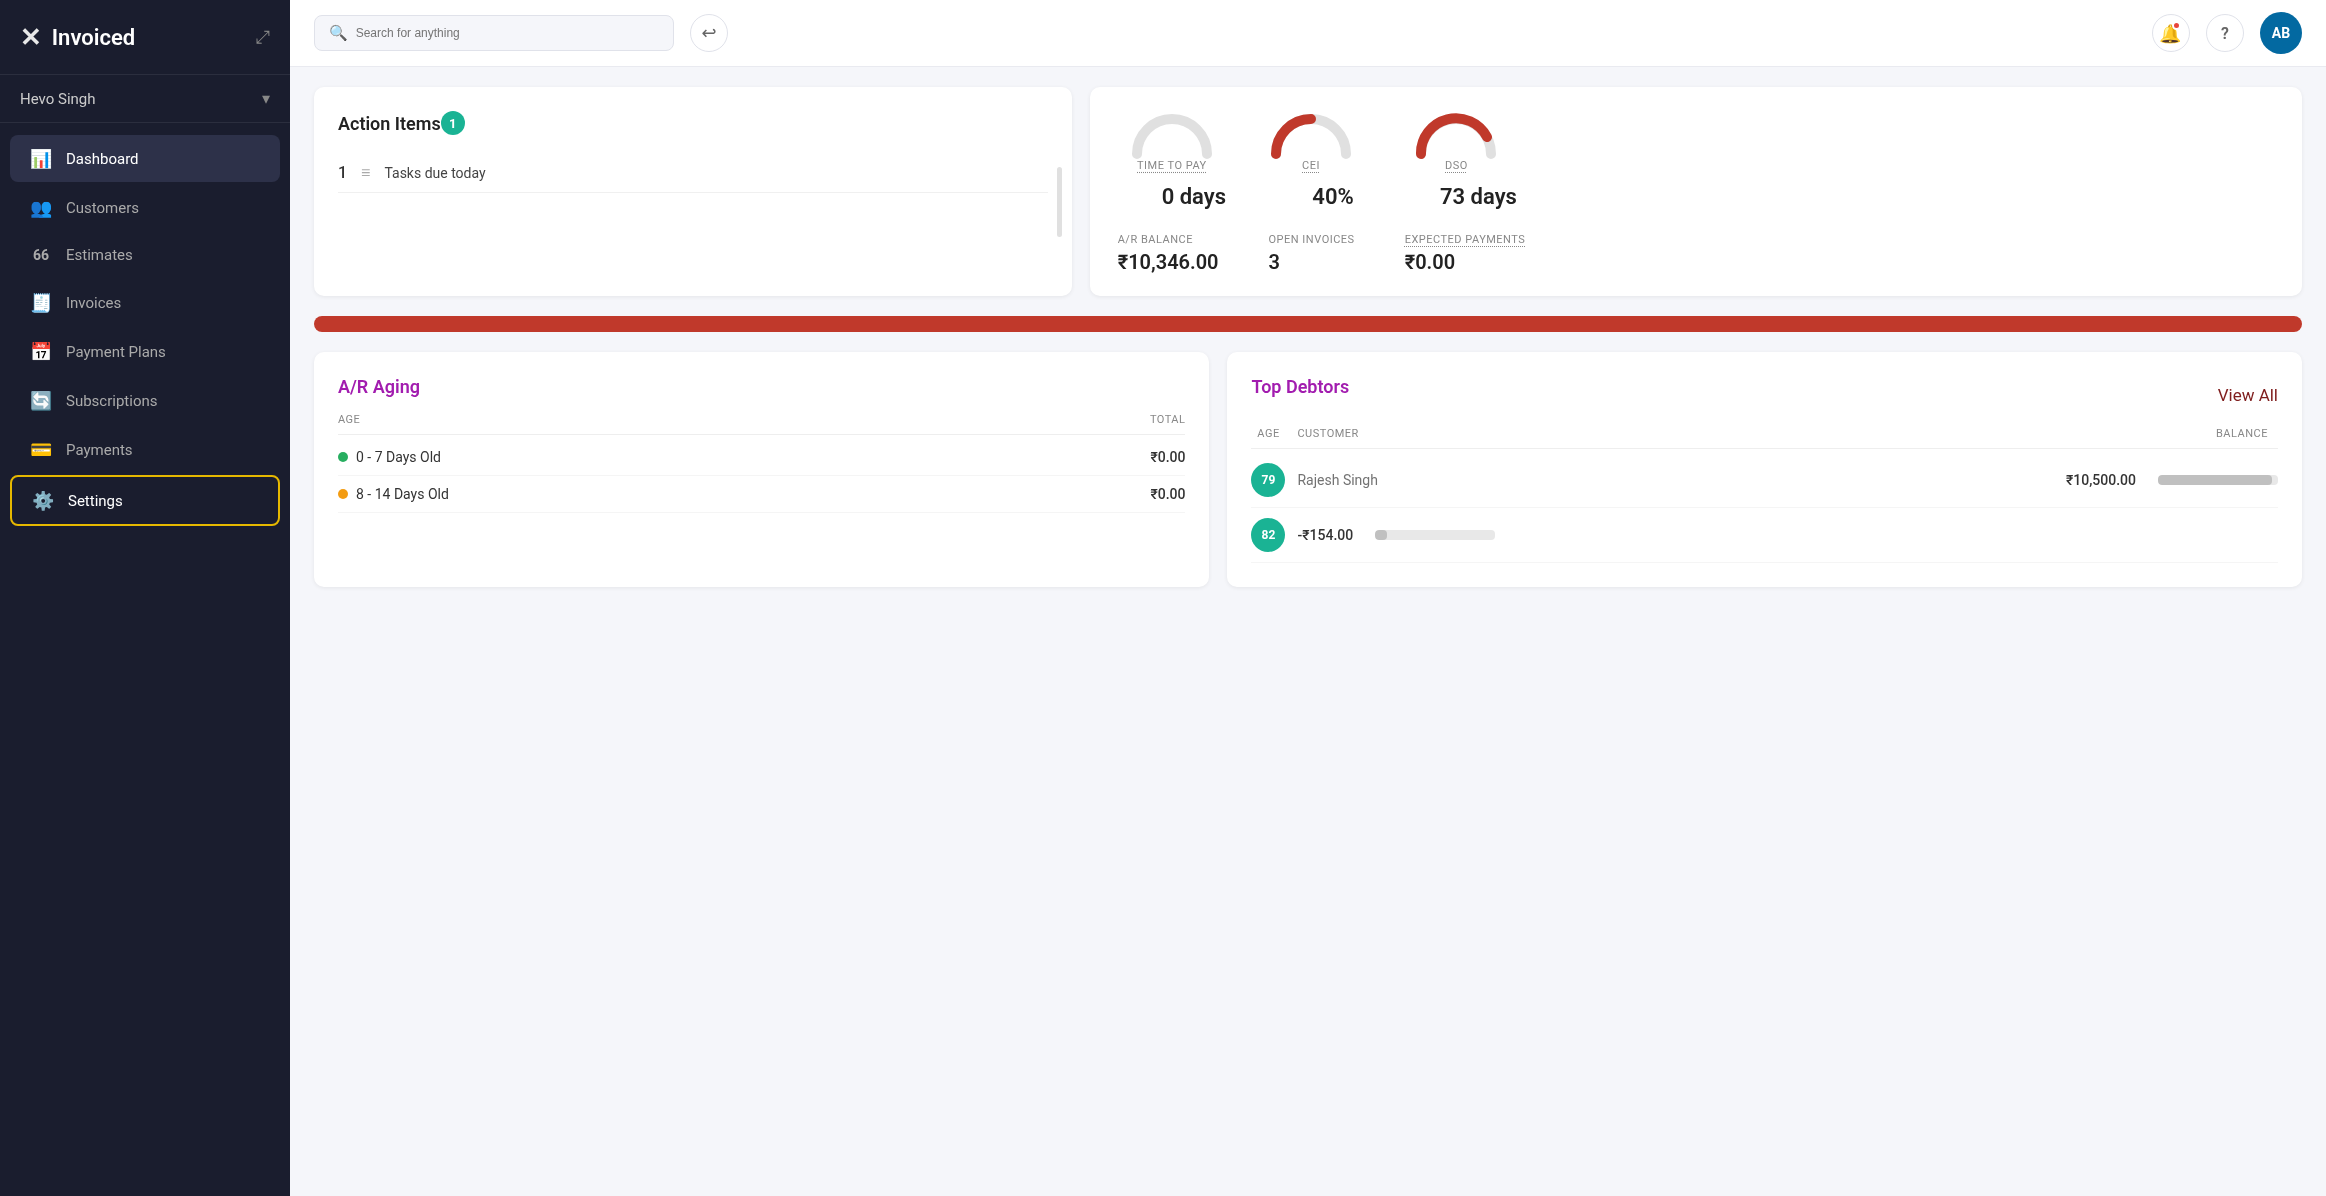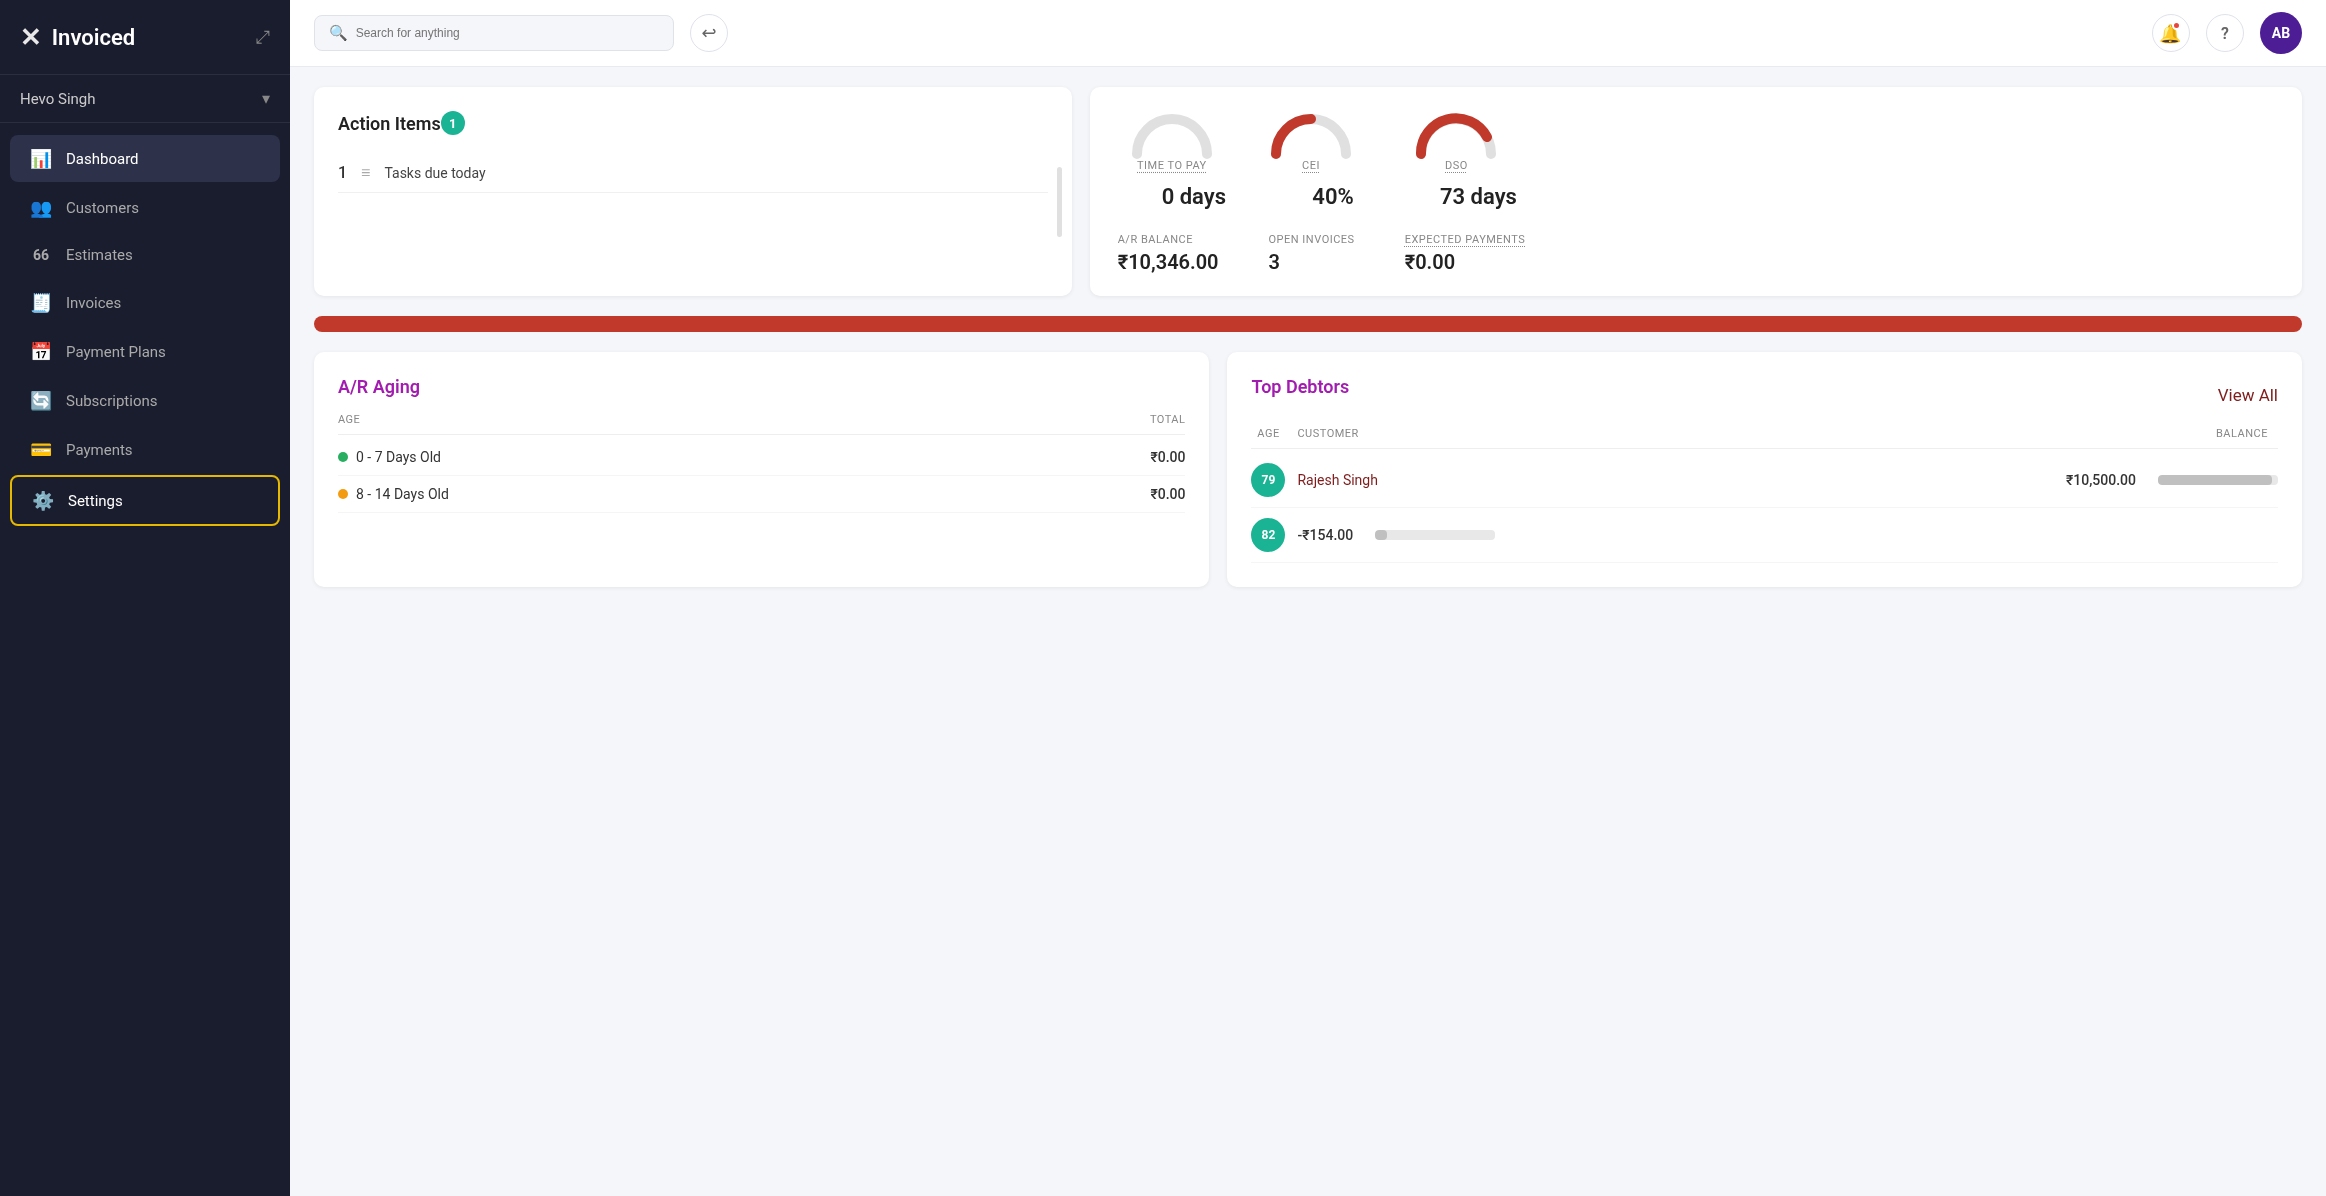--- a/index.html
+++ b/index.html
@@ -104,21 +104,21 @@
       border-radius: 50%; border: 2px solid #fff;
     }
     .help-btn {
       width: 38px; height: 38px; border-radius: 50%;
       border: 1px solid #e0e2ea;
       background: #fff; display: flex; align-items: center; justify-content: center;
       cursor: pointer; color: #666; font-size: 16px; font-weight: 600;
     }
     .avatar-btn {
       width: 42px; height: 42px; border-radius: 50%;
-      background: #4c1d95; color: #fff;
+      background: #0369a1; color: #fff;
       display: flex; align-items: center; justify-content: center;
       font-size: 14px; font-weight: 700; cursor: pointer;
     }
 
     
     .content {
       flex: 1;
       overflow-y: auto;
       padding: 20px 24px;
       display: flex;
@@ -245,21 +245,21 @@
     .debtor-row {
       display: flex; align-items: center; gap: 12px;
       padding: 10px 0; border-bottom: 1px solid #f5f5f5;
     }
     .debtor-avatar {
       width: 34px; height: 34px; border-radius: 50%;
       background: #1ab394; color: #fff;
       display: flex; align-items: center; justify-content: center;
       font-size: 12px; font-weight: 700; flex-shrink: 0;
     }
-    .debtor-name { flex: 1; font-size: 14px; color: #7f1d1d; }
+    .debtor-name { flex: 1; font-size: 14px; color: #737373; }
     .debtor-balance { font-size: 14px; font-weight: 500; color: #333; margin-right: 10px; }
     .balance-bar-container {
       width: 120px; height: 10px; background: #e8e8e8; border-radius: 4px; overflow: hidden;
     }
     .balance-bar-fill { height: 100%; background: #c0c0c0; border-radius: 4px; }
 
     .debtors-table-header {
       display: flex; align-items: center; gap: 12px;
       font-size: 11px; color: #888; text-transform: uppercase;
       letter-spacing: 0.5px; padding-bottom: 8px;

